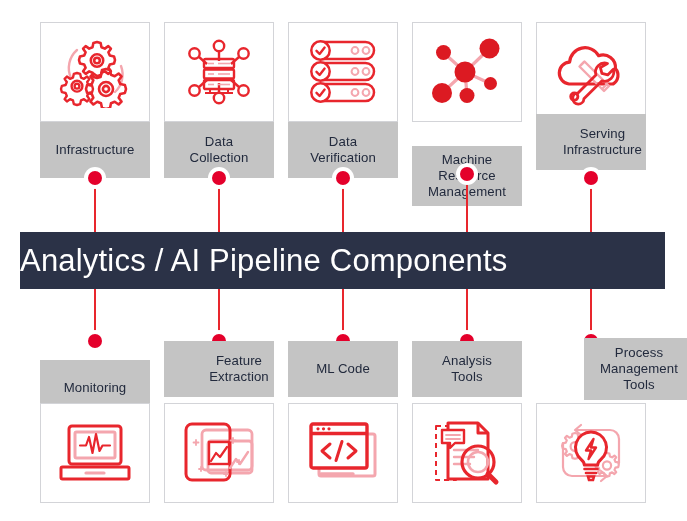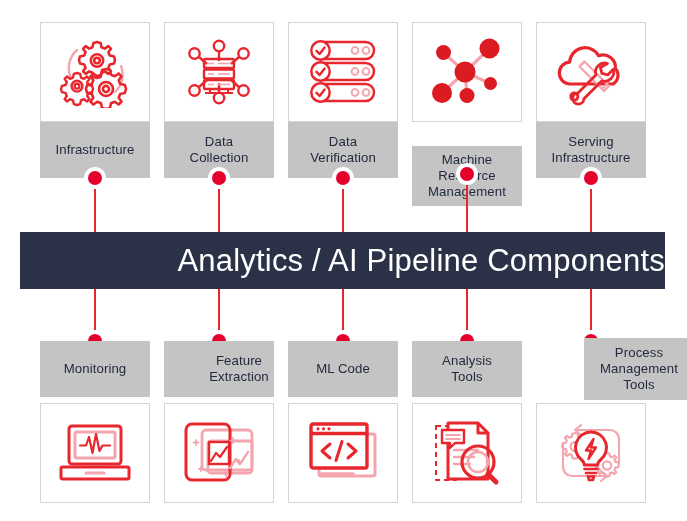--- a/index.html
+++ b/index.html
@@ -72,21 +72,21 @@
   
   #banner {
     position: absolute;
     left: 20px;
     top: 232px;
     width: 645px;
     height: 57px;
     background: #2b3247;
     display: flex;
     align-items: center;
-    justify-content: flex-end;
+    justify-content: flex-start;
   }
   #banner .banner-text {
     color: #ffffff;
     font-size: 31px;
     line-height: 34px;
     font-weight: 400;
     letter-spacing: 0.2px;
     white-space: nowrap;
   }
 </style>
@@ -232,21 +232,21 @@
   </div>
   <div class="label-card" style="left:164px; top:122px;">
     <span class="label-text">Data<br>Collection</span>
   </div>
   <div class="label-card" style="left:288px; top:122px;">
     <span class="label-text">Data<br>Verification</span>
   </div>
   <div class="label-card" style="left:412px; top:118px; height:60px;margin-top:28px;">
     <span class="label-text">Machine<br>Resource<br>Management</span>
   </div>
-  <div class="label-card" style="left:536px; top:122px;">
+  <div class="label-card" style="left:536px; top:114px;justify-content:flex-end;">
     <span class="label-text">Serving<br>Infrastructure</span>
   </div>
 
   <div class="connector" style="left:94px;  top:180px; height:52px;"></div>
   <div class="node-dot" style="left:88px;  top:171px;"></div>
 
   <div class="connector" style="left:218px; top:180px; height:52px;"></div>
   <div class="node-dot" style="left:212px; top:171px;"></div>
 
   <div class="connector" style="left:342px; top:180px; height:52px;"></div>
@@ -270,21 +270,21 @@
 
   <div class="connector" style="left:342px; top:289px; height:52px;"></div>
   <div class="node-dot" style="left:336px; top:334px;"></div>
 
   <div class="connector" style="left:466px; top:289px; height:52px;"></div>
   <div class="node-dot" style="left:460px; top:334px;"></div>
 
   <div class="connector" style="left:590px; top:289px; height:52px;"></div>
   <div class="node-dot" style="left:584px; top:334px;"></div>
 
-  <div class="label-card" style="left:40px;  top:341px;justify-content:center;">
+  <div class="label-card" style="left:40px;  top:360px;justify-content:center;">
     <span class="label-text">Monitoring</span>
   </div>
   <div class="label-card" style="left:164px; top:341px;padding-left:44px;">
     <span class="label-text">Feature<br>Extraction</span>
   </div>
   <div class="label-card" style="left:288px; top:341px;">
     <span class="label-text">ML Code</span>
   </div>
   <div class="label-card" style="left:412px; top:341px;">
     <span class="label-text">Analysis<br>Tools</span>

